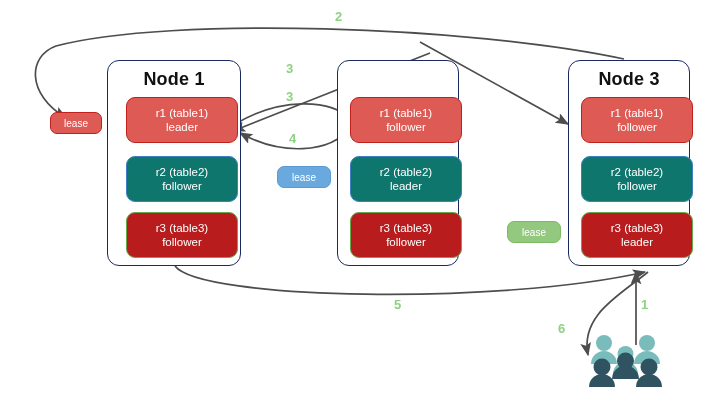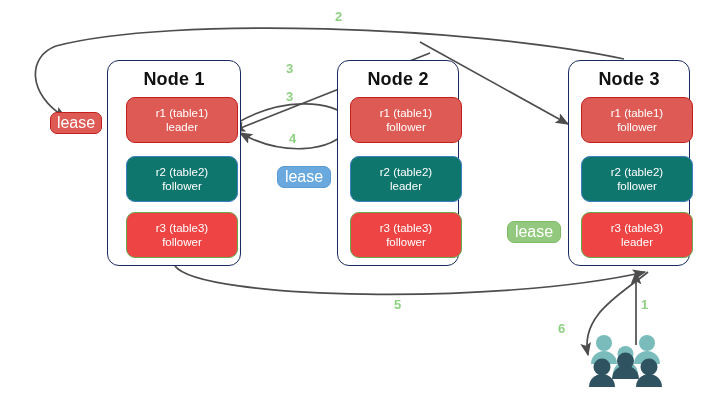--- a/index.html
+++ b/index.html
@@ -39,29 +39,29 @@
     flex-direction:column;
     align-items:center;
     justify-content:center;
     color:#ffffff;
     font-size:11.5px;
     line-height:14px;
     text-align:center;
   }
   .rep-red{background:#de5b55;border:1.6px solid #c0211c;}
   .rep-blue{background:#0f766e;border:1.6px solid #3d7fc0;text-align:center;}
-  .rep-green{background:#ef4444;border:1.6px solid #66a94e;text-align:right;}
+  .rep-green{background:#b91c1c;border:1.6px solid #66a94e;text-align:right;}
   .replica span{display:block;}
   .lease{
     position:absolute;
     border-radius:7px;
     box-sizing:border-box;
     display:flex;align-items:center;justify-content:center;
     color:#ffffff;
-    font-size:16px;
+    font-size:10px;
     height:22px;
   }
   .lease-red{background:#de5b55;border:1.6px solid #c0211c;}
   .lease-blue{background:#6aa9de;border:1.6px solid #5b9bd5;}
   .lease-green{background:#93c97e;border:1.6px solid #7cbb63;}
   .step-label{
     position:absolute;
     color:#8fd182;
     font-size:13px;
     font-weight:bold;
@@ -109,21 +109,20 @@
       <span>r2 (table2)</span>
       <span>follower</span>
     </div>
     <div class="replica rep-green" style="top:151px;">
       <span>r3 (table3)</span>
       <span>follower</span>
     </div>
   </div>
 
   <div class="node-box" style="left:337px;top:60px;width:122px;height:206px;">
-    <div class="node-title">Node 2</div>
     <div class="replica rep-red" style="top:36px;left:12px;">
       <span>r1 (table1)</span>
       <span>follower</span>
     </div>
     <div class="replica rep-blue" style="top:95px;left:12px;">
       <span>r2 (table2)</span>
       <span>leader</span>
     </div>
     <div class="replica rep-green" style="top:151px;left:12px;">
       <span>r3 (table3)</span>

